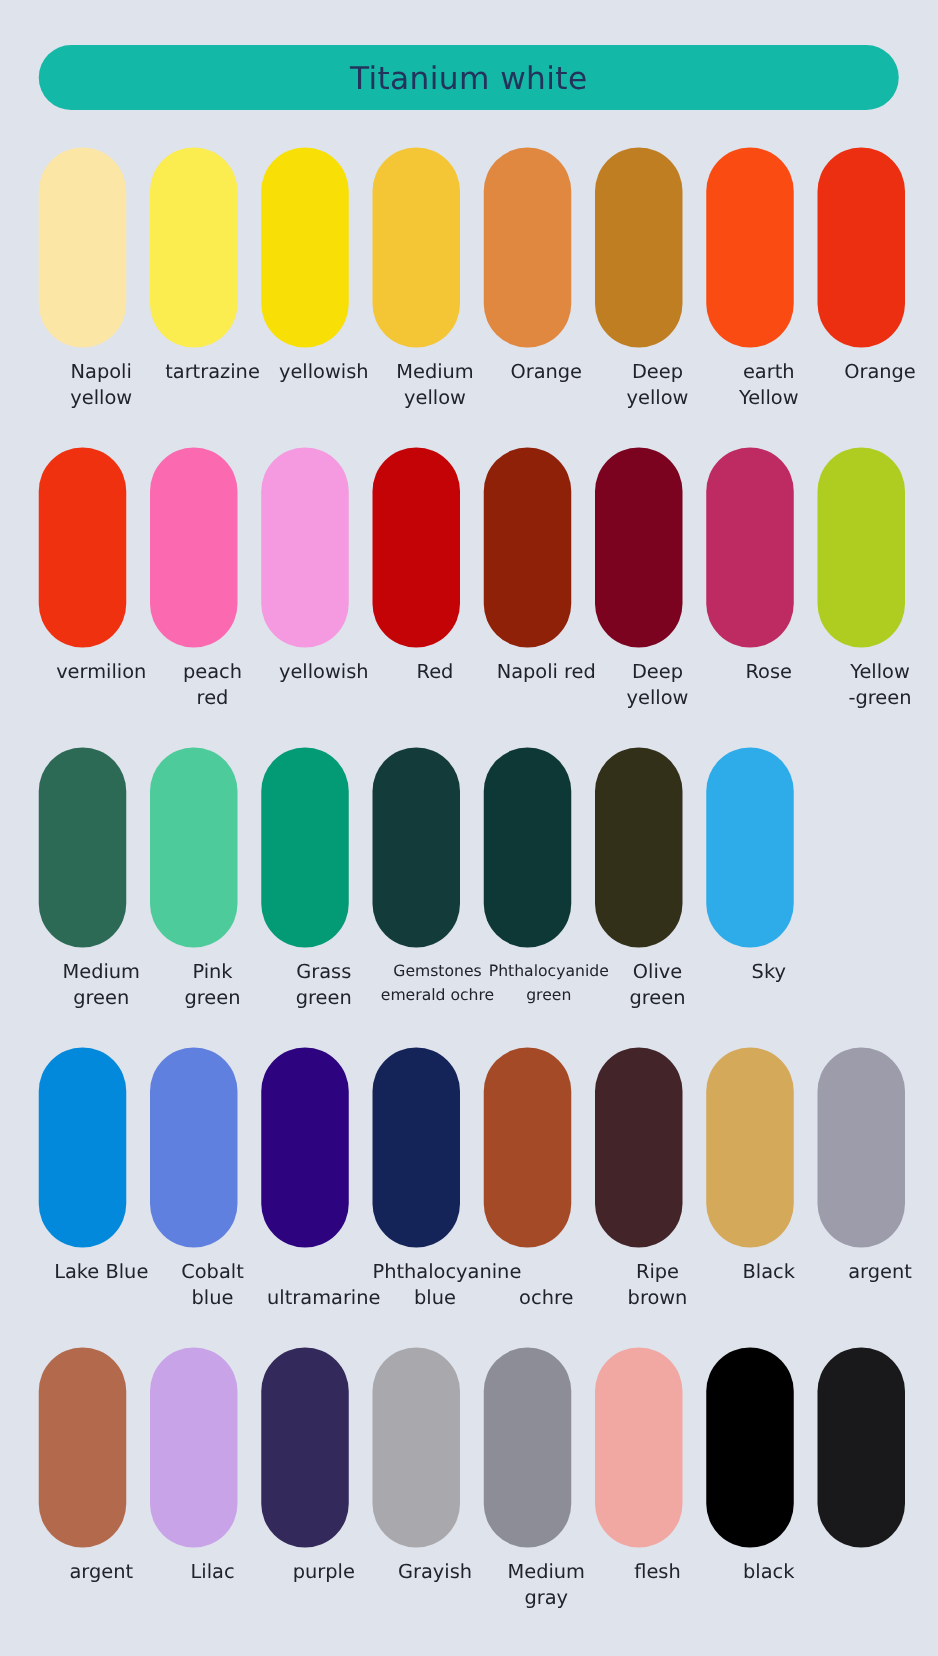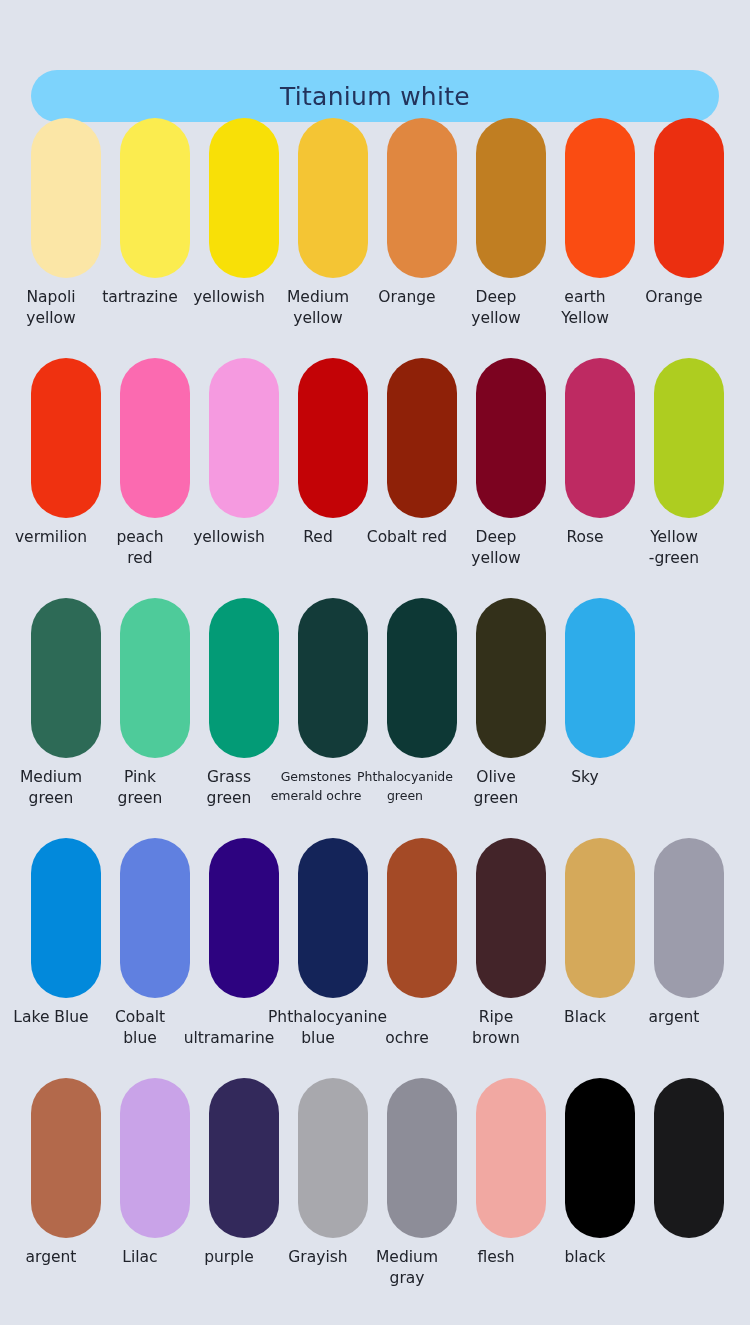--- a/index.html
+++ b/index.html
@@ -19,27 +19,26 @@
     height: 1325px;
     box-sizing: border-box;
   }
   
   .header-bar {
     position: absolute;
     left: 31px;
     top: 36px;
     width: 688px;
     height: 52px;
-    background: #7dd3fc;
+    background: #14b8a6;
     border-radius: 26px;
     display: flex;
     align-items: center;
     justify-content: center;
     box-sizing: border-box;
-    margin-top: 34px;
   }
   .header-title {
     font-size: 25px;
     color: #23335c;
     letter-spacing: 0.3px;
     font-family: "DejaVu Sans", "Liberation Sans", sans-serif;
   }
   
   .grid {
     position: absolute;
@@ -53,21 +52,21 @@
     width: 750px;
     height: 240px;
     padding-left: 31px;
     box-sizing: border-box;
   }
   .cell {
     width: 70px;
     margin-right: 19px;
     display: flex;
     flex-direction: column;
-    align-items: flex-end;
+    align-items: flex-start;
   }
   .cell:last-child { margin-right: 0; }
   .swatch {
     width: 70px;
     height: 160px;
     border-radius: 35px;
     flex: 0 0 auto;
   }
   .label {
     margin-top: 9px;
@@ -149,21 +148,21 @@
         <div class="cell">
           <div class="swatch" style="background: rgb(245, 154, 224);"></div>
           <div class="label">yellowish</div>
         </div>
         <div class="cell">
           <div class="swatch" style="background: rgb(195, 3, 6);"></div>
           <div class="label">Red</div>
         </div>
         <div class="cell">
           <div class="swatch" style="background: rgb(143, 33, 8);"></div>
-          <div class="label">Cobalt red</div>
+          <div class="label">Napoli red</div>
         </div>
         <div class="cell">
           <div class="swatch" style="background: rgb(124, 3, 32);"></div>
           <div class="label">Deep
 yellow</div>
         </div>
         <div class="cell">
           <div class="swatch" style="background: rgb(190, 42, 98);"></div>
           <div class="label">Rose</div>
         </div>

